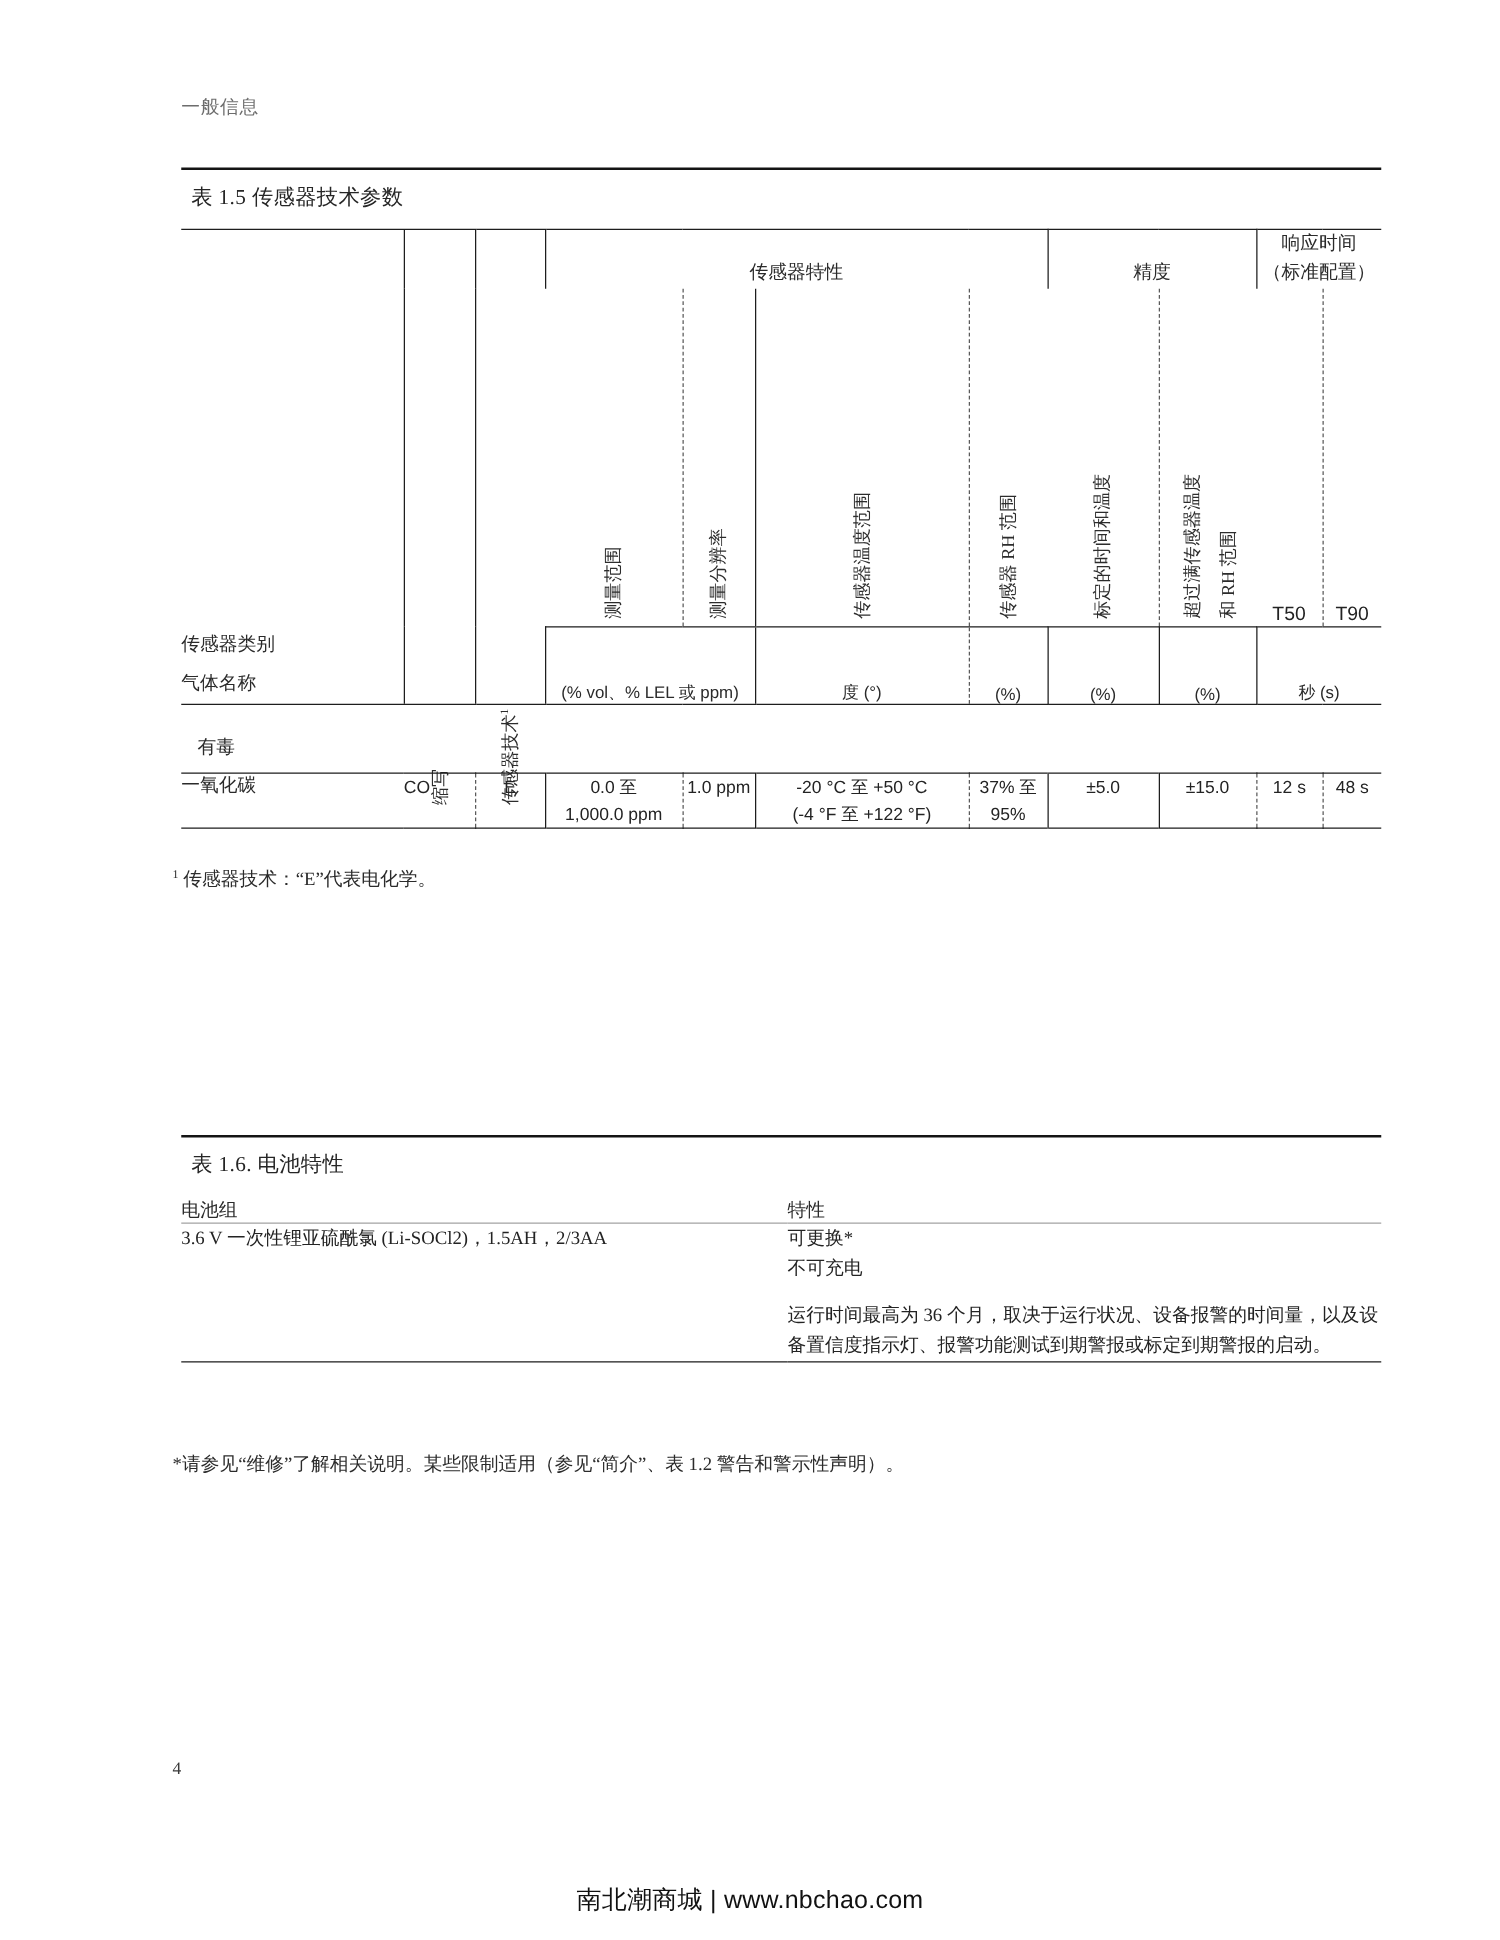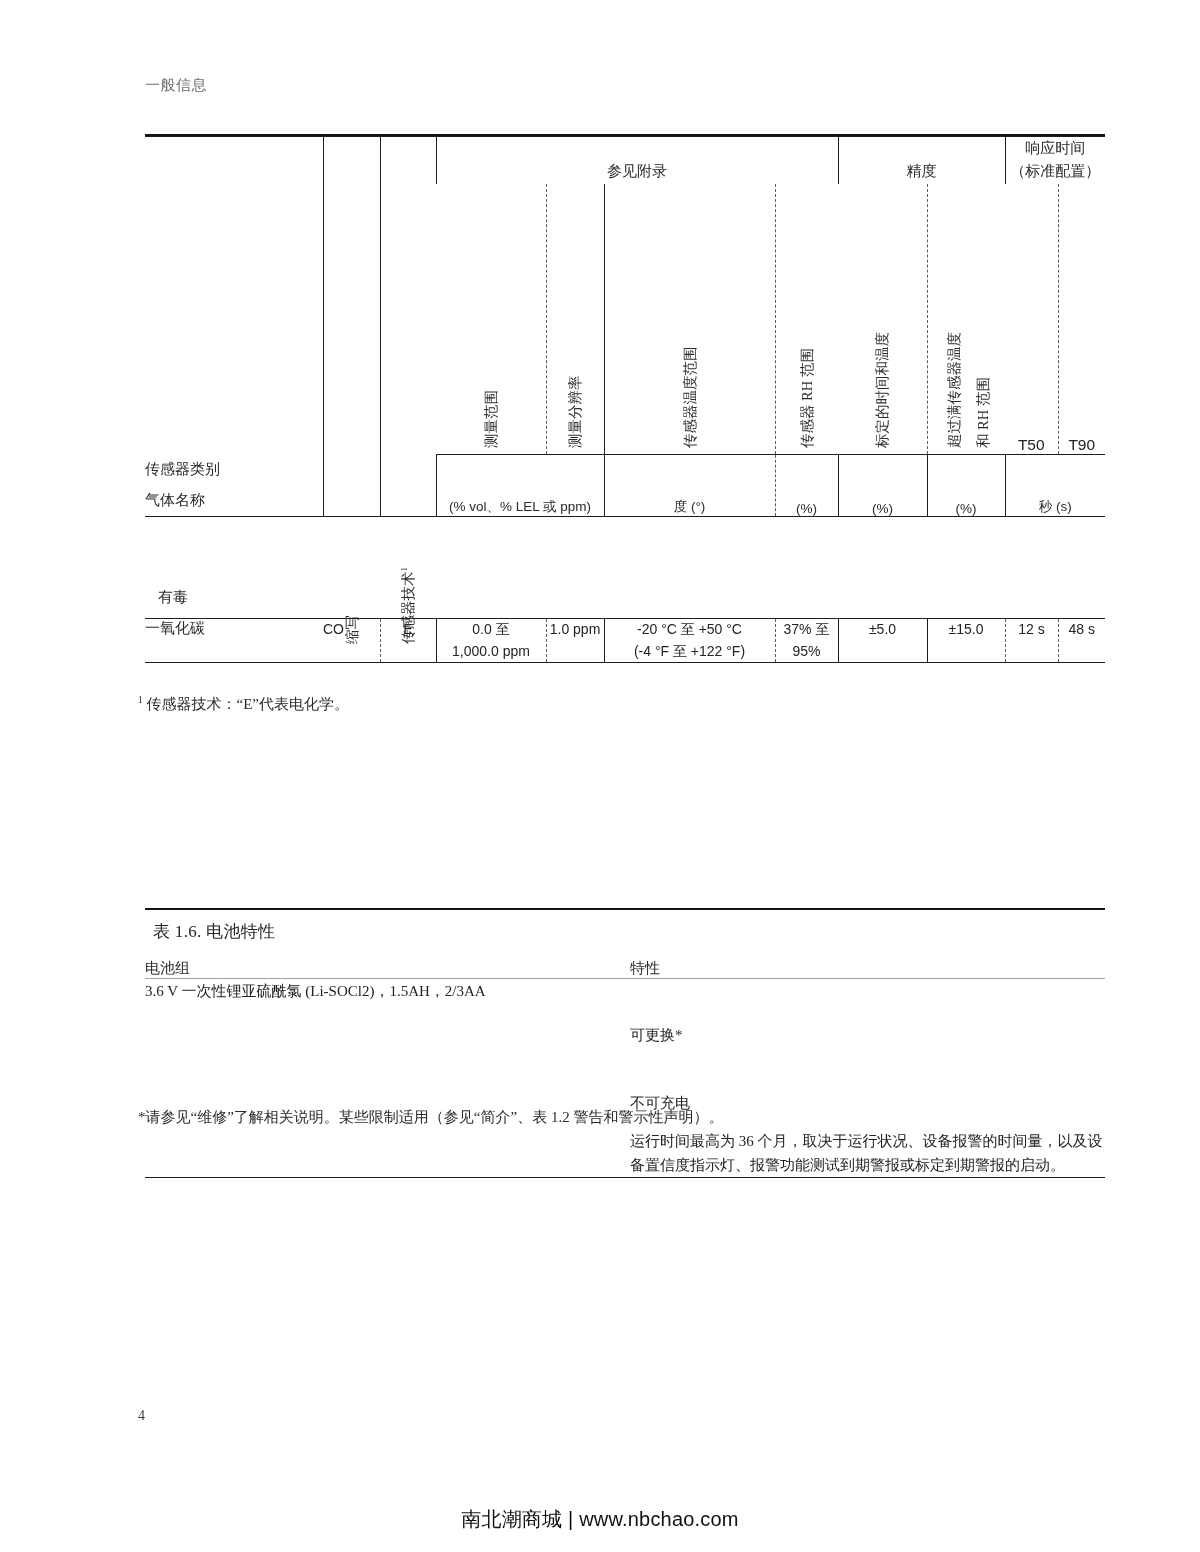--- a/index.html
+++ b/index.html
@@ -113,27 +113,27 @@
     border-collapse:collapse; width:960px; table-layout:fixed;
     font-family:"Liberation Serif","DejaVu Serif",serif;
   }
   table.t16 td { padding:0; vertical-align:top; }
   .t16-h {
     font-size:15px; color:#2b2b2b; padding:0 0 10px 10px;
   }
   .t16-b {
     font-size:15px; color:#232323; padding:11px 0 16px 10px; line-height:1.62;
   }
-  .t16-b .blk { display:block;margin-top:44px; }
+  .t16-b .blk { display:block; }
   .t16-b .para { margin-top:13px; }
   .t16-rule-top { border-top:1px solid #a3a3a3; }
   .t16-rule-bot { border-bottom:1px solid #1d1d1d; }
 
   .fn16 {
-    position:absolute; left:138px; top:1105px; width:920px;
+    position:absolute; left:138px; top:1160px; width:920px;
     font-family:"Liberation Serif","DejaVu Serif",serif;
     font-size:15px; color:#2b2b2b; line-height:1.6;
   }
 
   
   .pageno {
     position:absolute; left:138px; top:1408px;
     font-size:14px; color:#3a3a3a;
     font-family:"Liberation Serif","DejaVu Serif",serif;
   }
@@ -146,20 +146,21 @@
 </style>
 </head>
 <body>
 
 <div class="page">
 
   <div class="runhead">一般信息</div>
 
   <div class="t15-wrap">
     <div class="rule-thick"></div>
+    <div class="tbl-caption">表 1.5 传感器技术参数</div>
 
     <table class="t15">
       <colgroup>
         <col style="width:178px">
         <col style="width:57px">
         <col style="width:56px">
         <col style="width:110px">
         <col style="width:58px">
         <col style="width:171px">
         <col style="width:63px">
@@ -167,21 +168,21 @@
         <col style="width:78px">
         <col style="width:53px">
         <col style="width:47px">
       </colgroup>
 
       <tbody>
           <tr>
         <td class="line-top" rowspan="2"></td>
         <td class="line-top vsolid-l" rowspan="2"></td>
         <td class="line-top vsolid-l" rowspan="2"></td>
-        <td class="grp-head line-top vsolid-l vsolid-r" colspan="4">参见附录</td>
+        <td class="grp-head line-top vsolid-l vsolid-r" colspan="4">传感器特性</td>
         <td class="grp-head line-top vsolid-r" colspan="2">精度</td>
         <td class="grp-head line-top" colspan="2">
           <span>响应时间</span>
           <span class="sub">（标准配置）</span>
         </td>
       </tr>
 
       <tr>
         <td class="rot-cell vdash-r">
           <span class="rot">测量范围</span>

